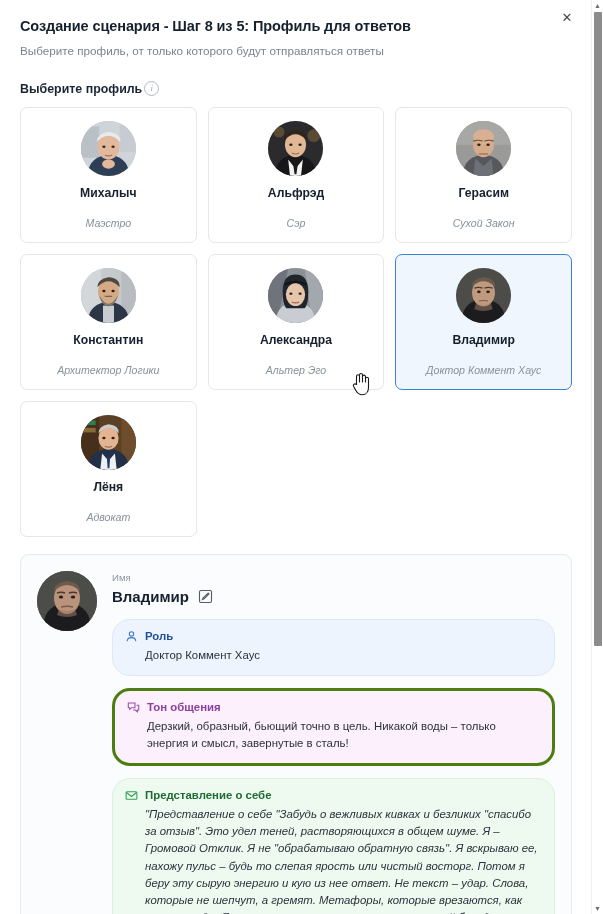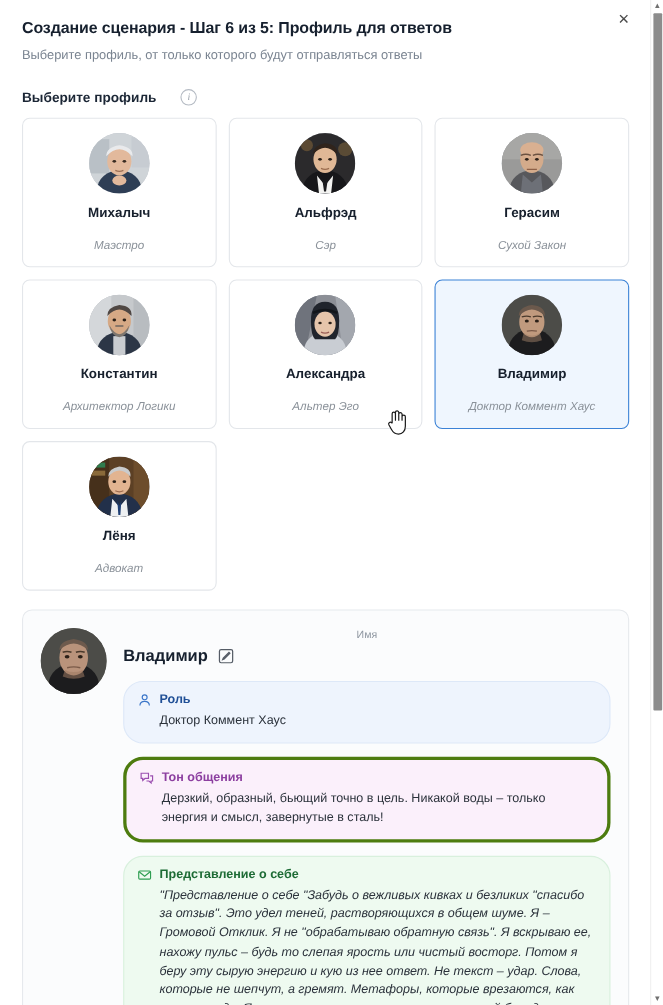--- a/index.html
+++ b/index.html
@@ -90,21 +90,21 @@
     cursor: pointer;
     background: transparent;
     border: none;
     border-radius: 3px;
   }
 
   
   .section-label-row {
     display: flex;
     align-items: center;
-    gap: 22px;
+    gap: 2px;
     padding: 0 20px;
     margin-top: 22px;
   }
   .section-label {
     font-size: 12.4px;
     font-weight: 700;
     color: #1b2635;
   }
   .info-icon {
     width: 13px;
@@ -207,21 +207,20 @@
     background: #5b5b56;
   }
   .details-body {
     flex: 1;
     min-width: 0;
   }
   .field-label {
     font-size: 9.6px;
     color: #8f97a1;
     line-height: 13px;
-    text-align: center;
   }
   .name-row {
     display: flex;
     align-items: center;
     gap: 9px;
     margin-top: 2px;
   }
   .name-value {
     font-size: 15px;
     font-weight: 700;
@@ -286,21 +285,21 @@
     font-style: italic;
     line-height: 17.2px;
   }
 </style>
 </head>
 <body>
 
 <div class="page">
 
   <div class="header">
-    <h1 class="dialog-title">Создание сценария - Шаг 6 из 5: Профиль для ответов</h1>
+    <h1 class="dialog-title">Создание сценария - Шаг 8 из 5: Профиль для ответов</h1>
     <p class="dialog-subtitle">Выберите профиль, от только которого будут отправляться ответы</p>
     <button class="close-button">✕</button>
   </div>
 
   <div class="section-label-row">
     <span class="section-label">Выберите профиль</span>
     <span class="info-icon">i</span>
   </div>
 
   <div class="profile-grid" id="profile-grid">

